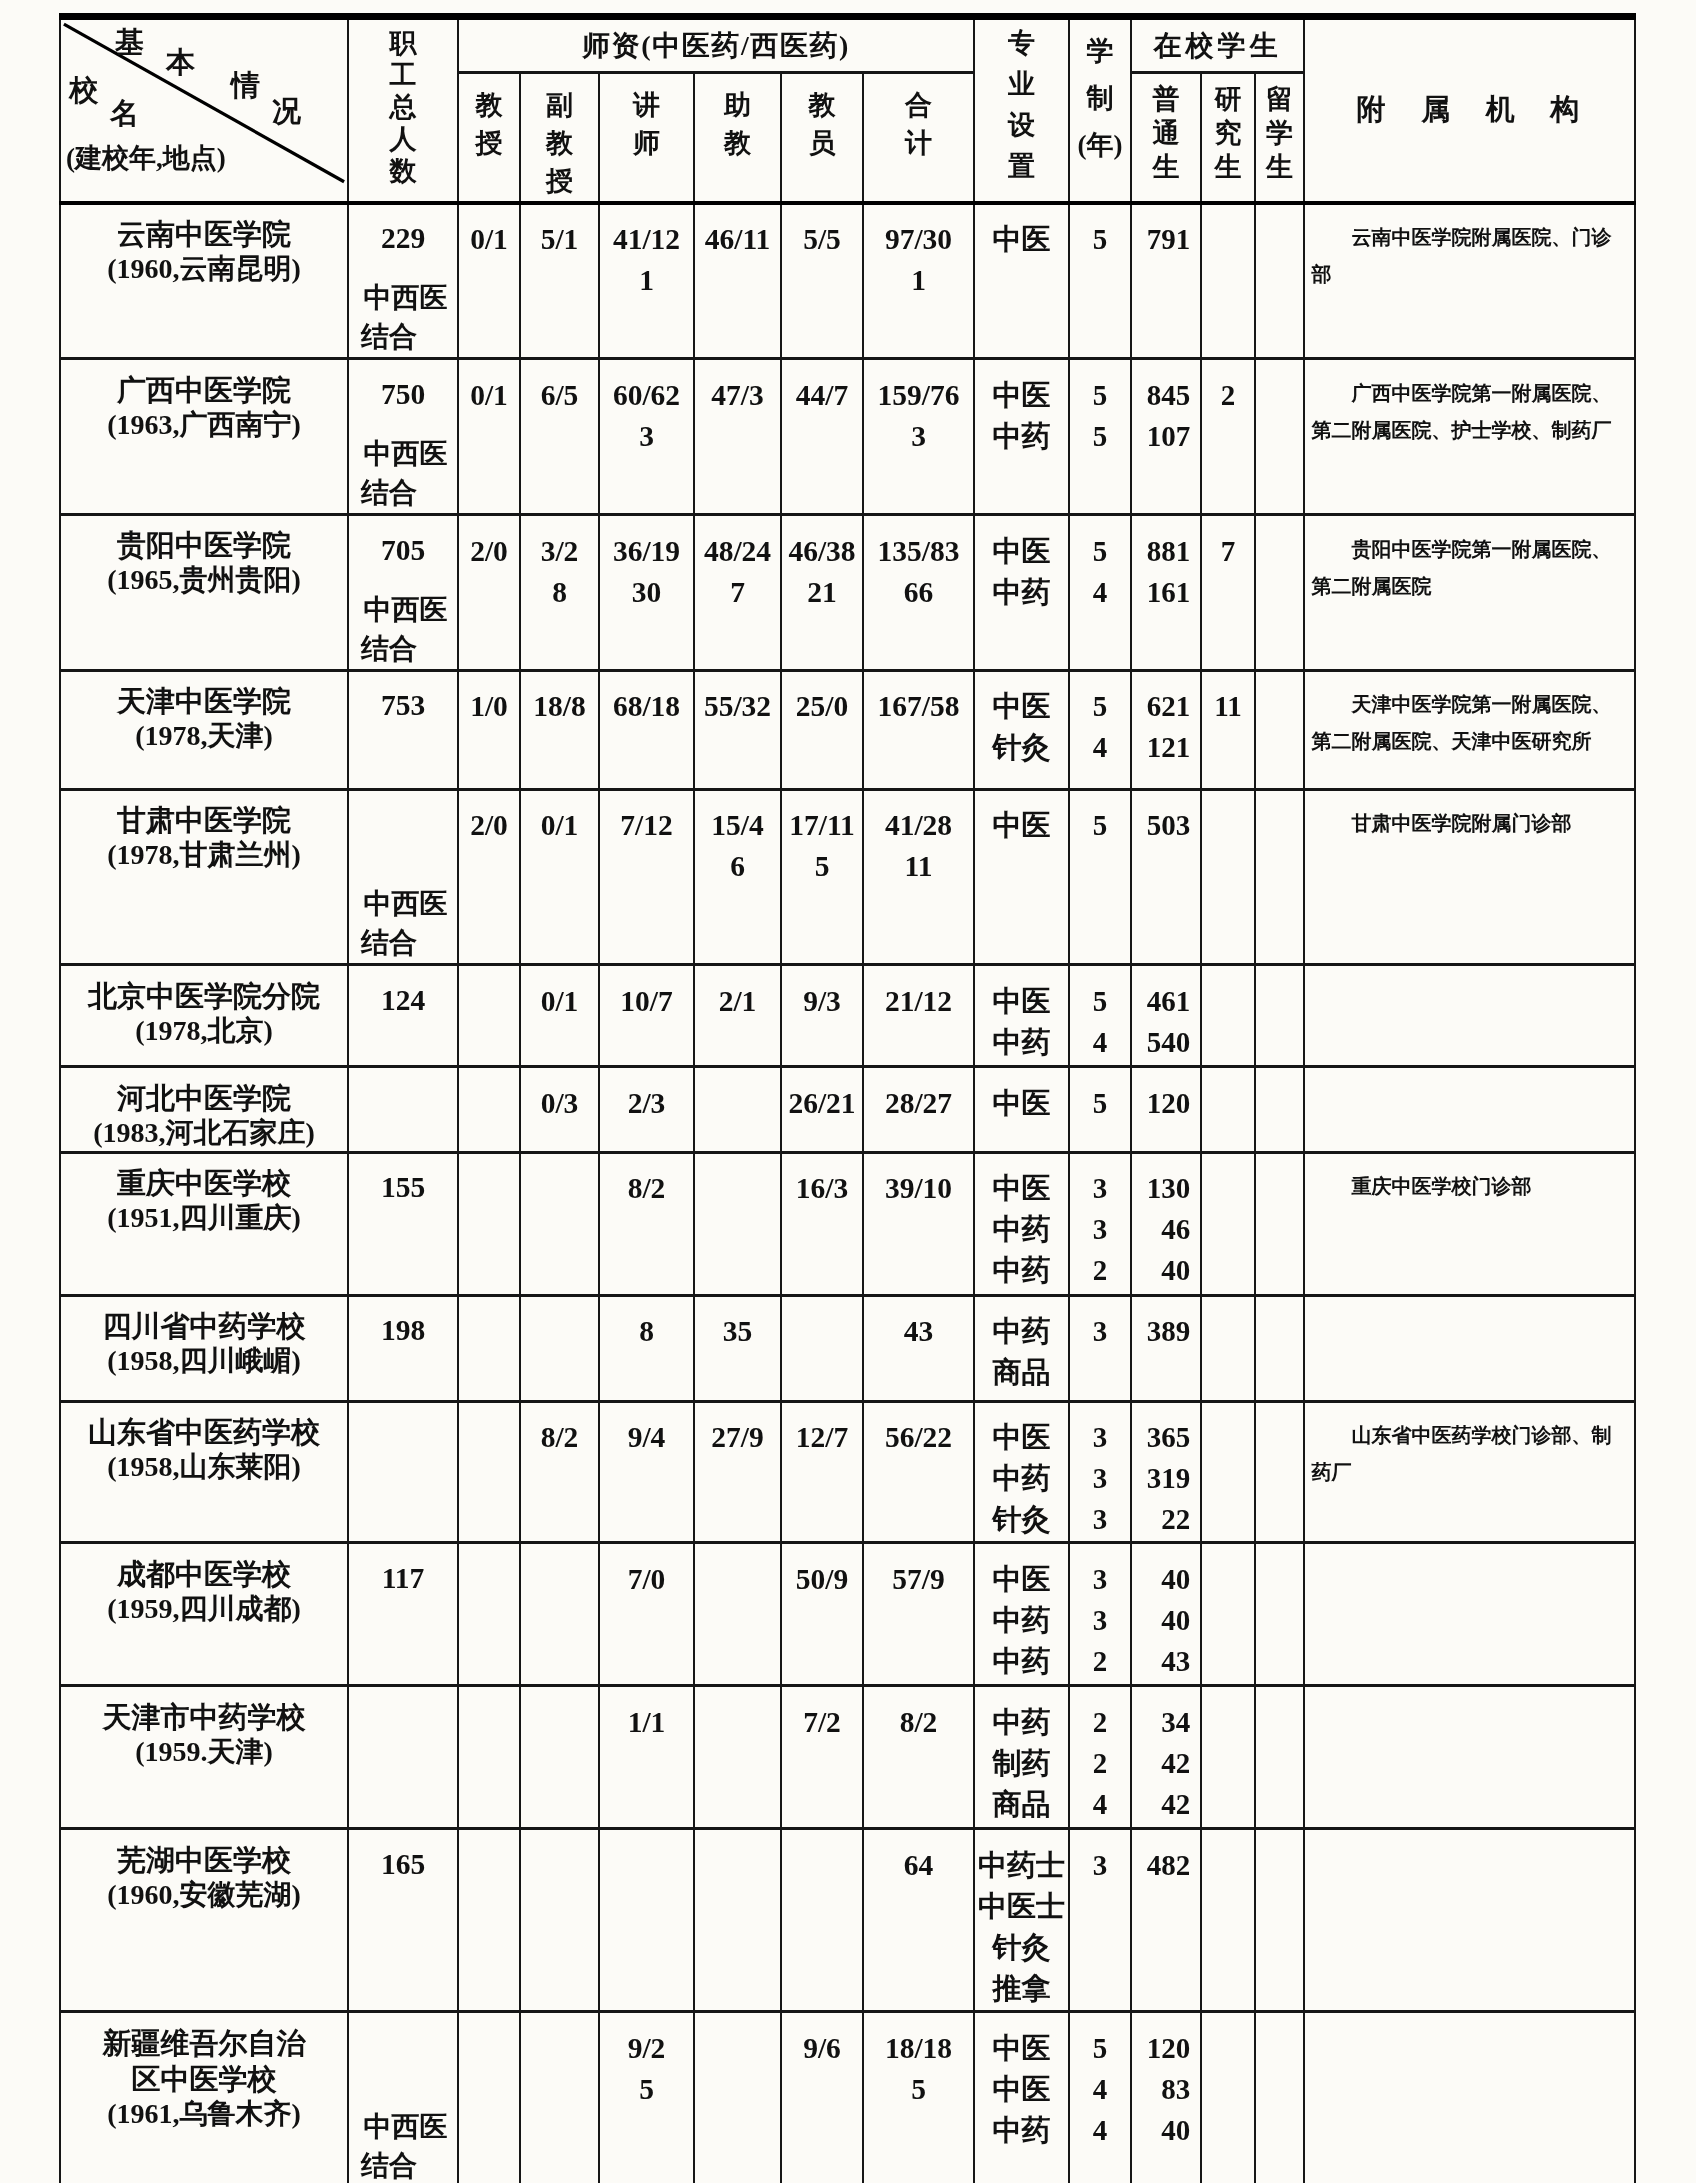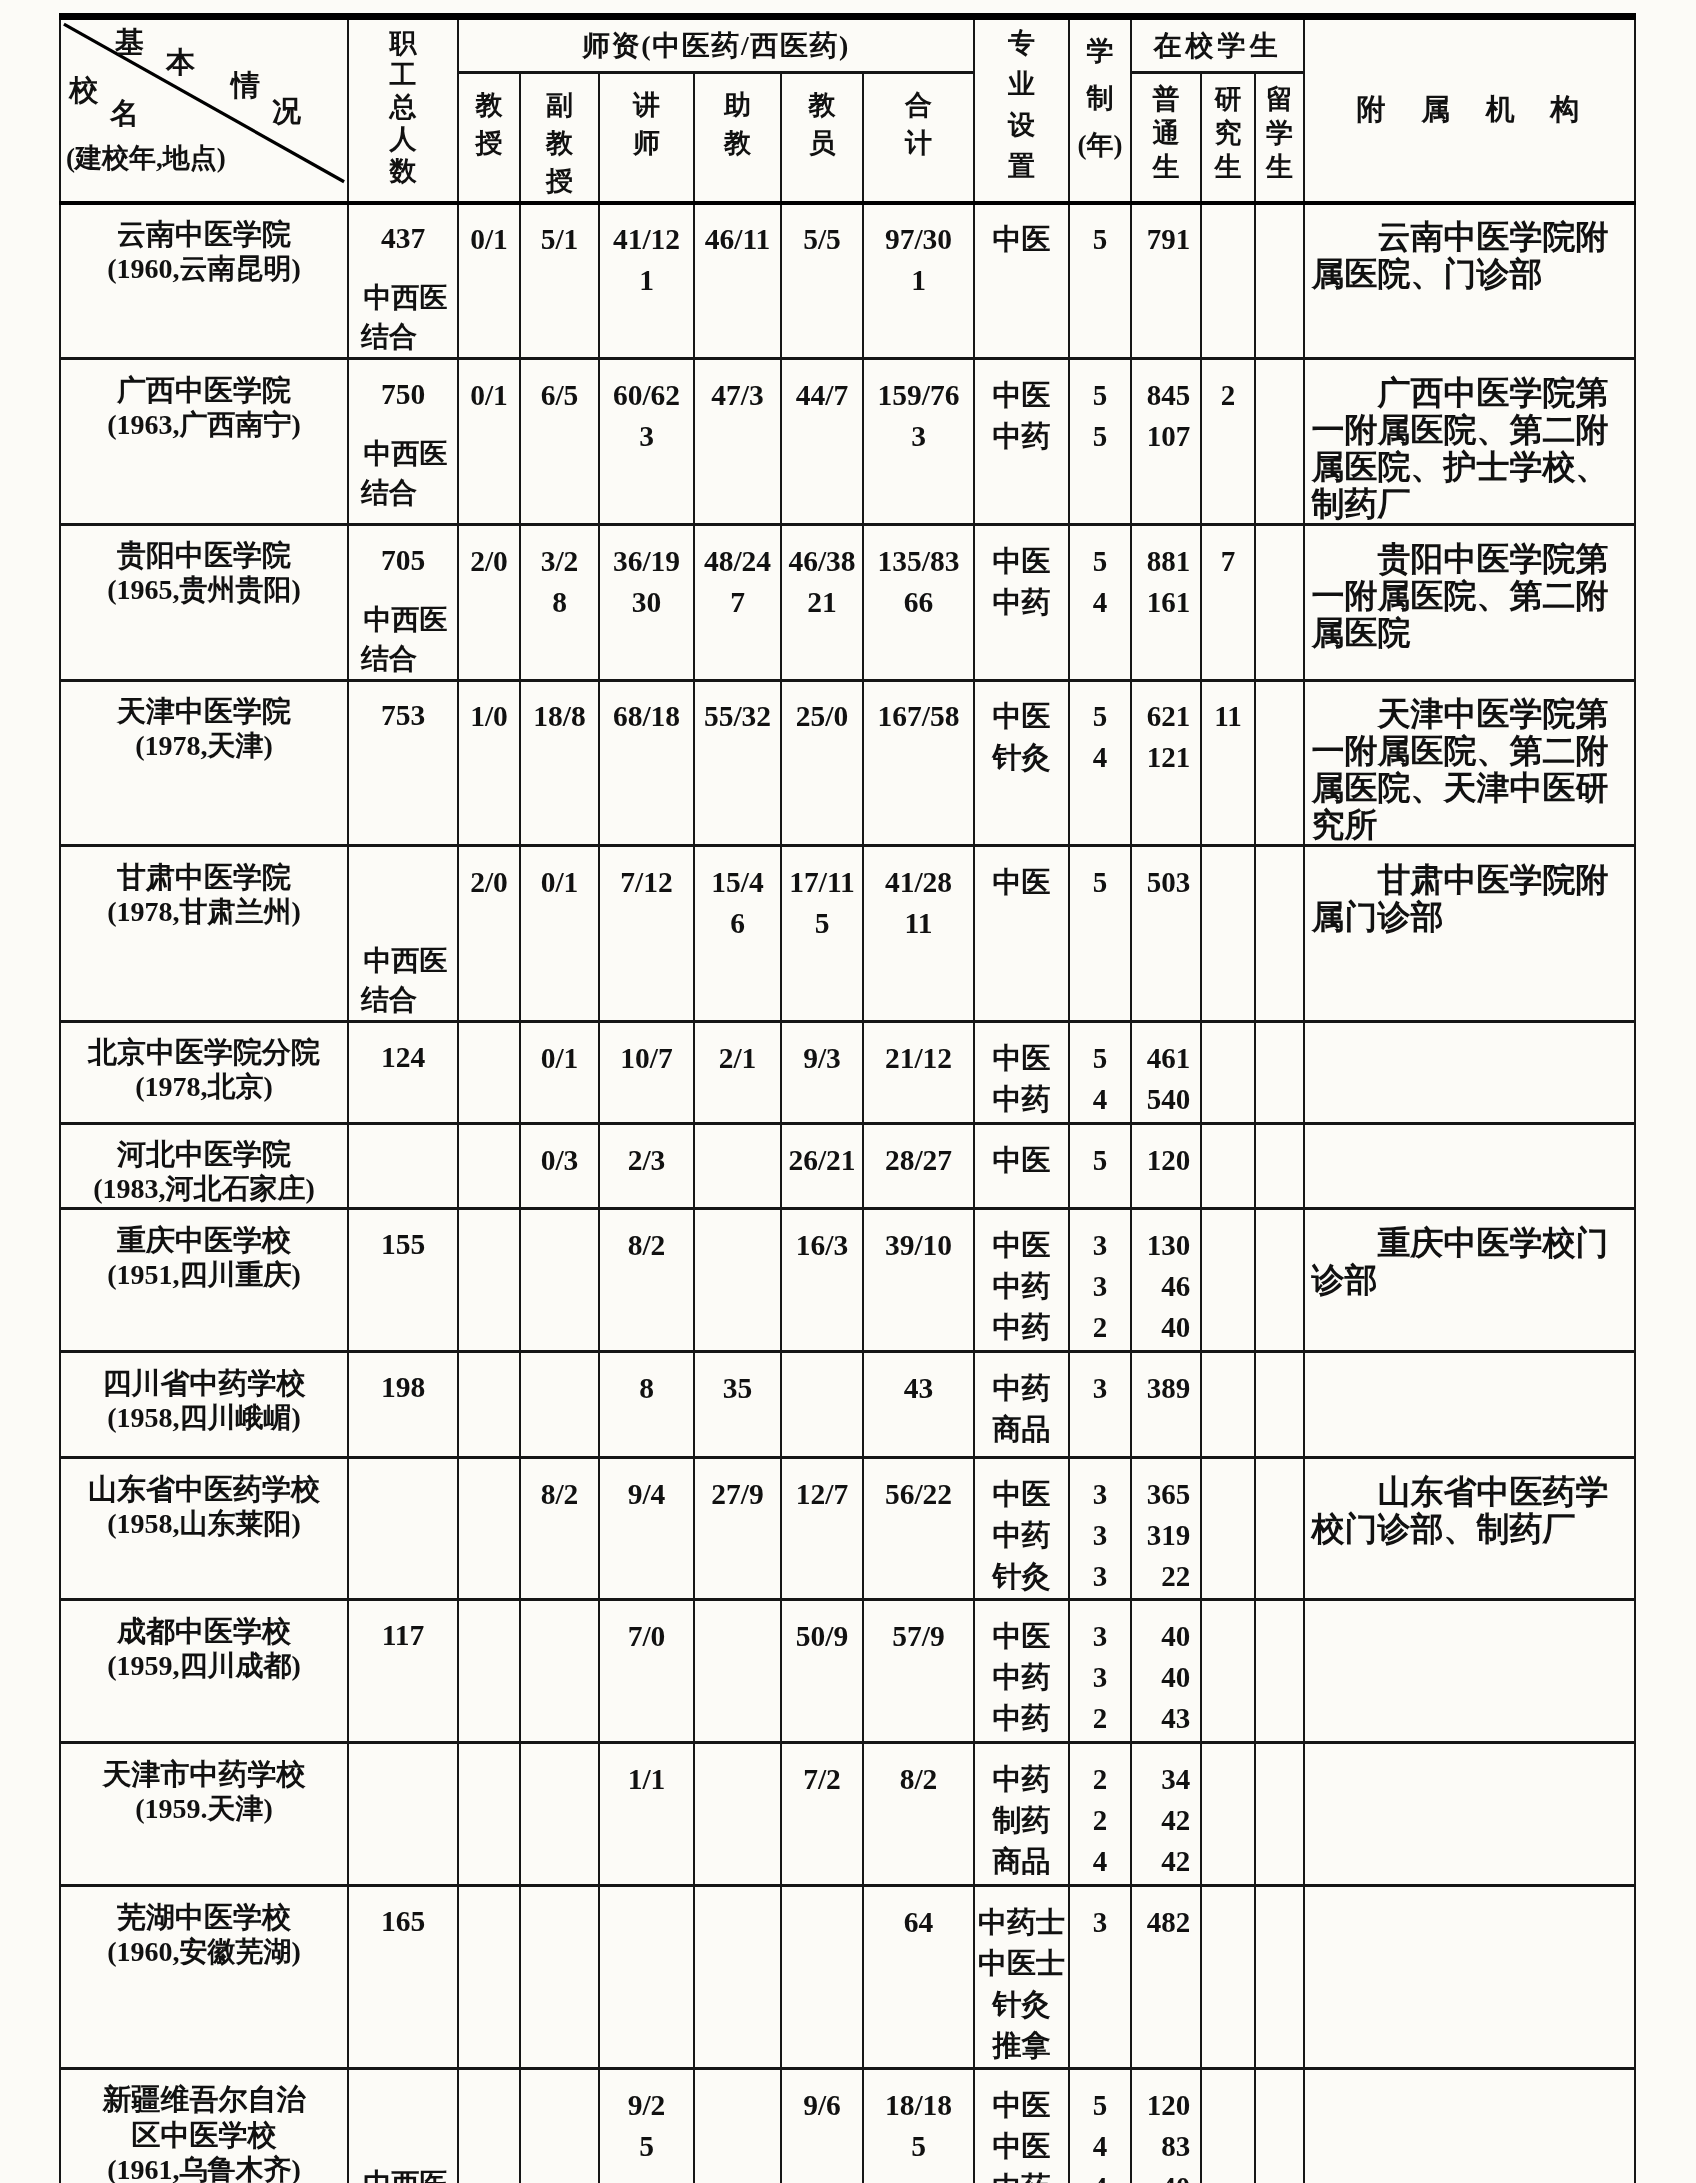--- a/index.html
+++ b/index.html
@@ -53,21 +53,21 @@
     margin-left:-28px;text-indent:33px;margin-top:21px;}
   .note-low .staff-note{margin-top:79px;}
   .fac-cell{font-size:29.5px;line-height:41px;text-align:center;padding-top:14.7px;}
   .pline{height:41px;font-size:29px;line-height:41px;}
   .major-cell{text-align:center;padding-top:14.7px;}
   .years-cell{text-align:center;padding-top:14.7px;font-size:29.5px;}
   .regular-cell{text-align:right;padding:14.7px 9.8px 0 0;font-size:29.5px;}
   .grad-cell{text-align:center;padding-top:14.7px;font-size:29.5px;}
   .foreign-cell{padding-top:14.7px;}
   .affil-cell{padding:14.7px 8.2px 0 6.5px;}
-  .affil-text{font-size:33px;line-height:37px;text-indent:2em;text-align:left;font-weight:700;}
+  .affil-text{font-size:20px;line-height:37px;text-indent:2em;text-align:left;font-weight:700;}
 </style>
 </head>
 <body>
 
 <table class="scan-table">
   <colgroup>
     <col style="width:288px">
       <col style="width:110px">
       <col style="width:62px">
     <col style="width:79px">
@@ -137,21 +137,21 @@
 生</th>
     </tr>
   </thead>
   <tbody>
       <tr style="height: 131px;">
         <td class="school-cell">
           <div class="sname pre">云南中医学院</div>
           <div class="ssub">(1960,云南昆明)</div>
         </td>
         <td class="staff-cell">
-          <div class="staff-num">437</div>
+          <div class="staff-num">229</div>
           <div class="staff-note pre">中西医
 结合</div>
         </td>
         <td class="fac-cell pre">0/1</td>
         <td class="fac-cell pre">5/1</td>
         <td class="fac-cell pre">41/12
 1</td>
         <td class="fac-cell pre">46/11</td>
         <td class="fac-cell pre">5/5</td>
         <td class="fac-cell pre">97/30

